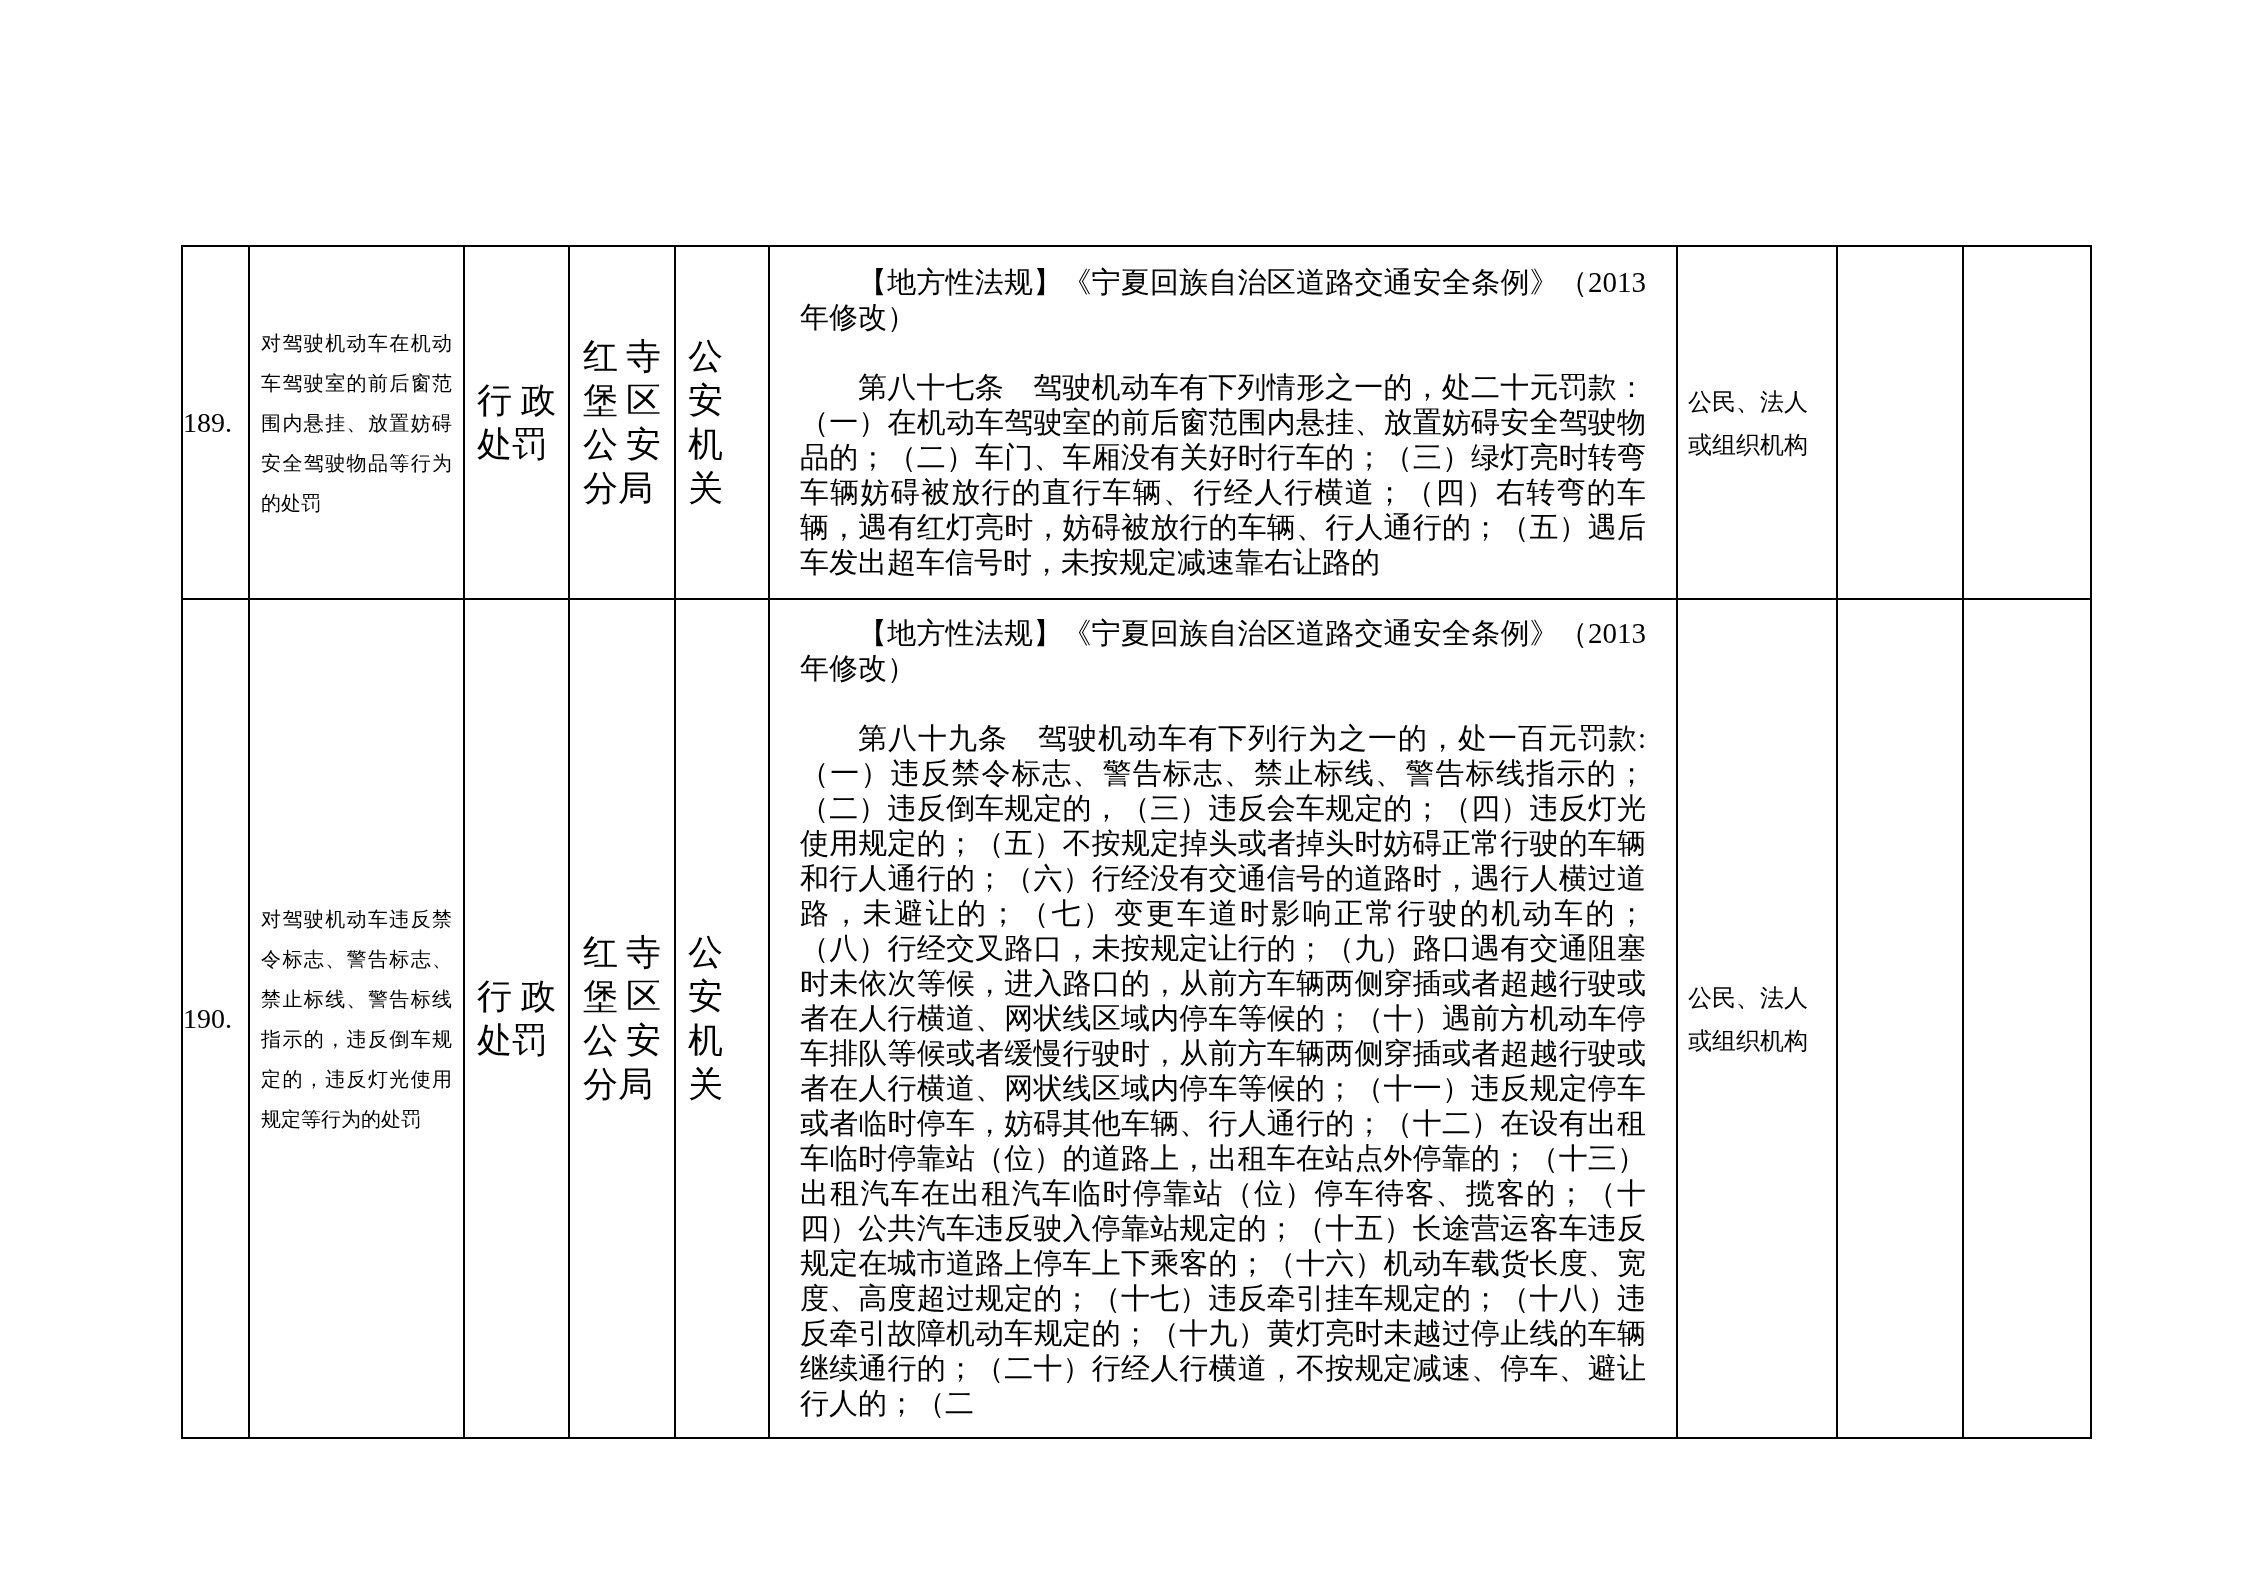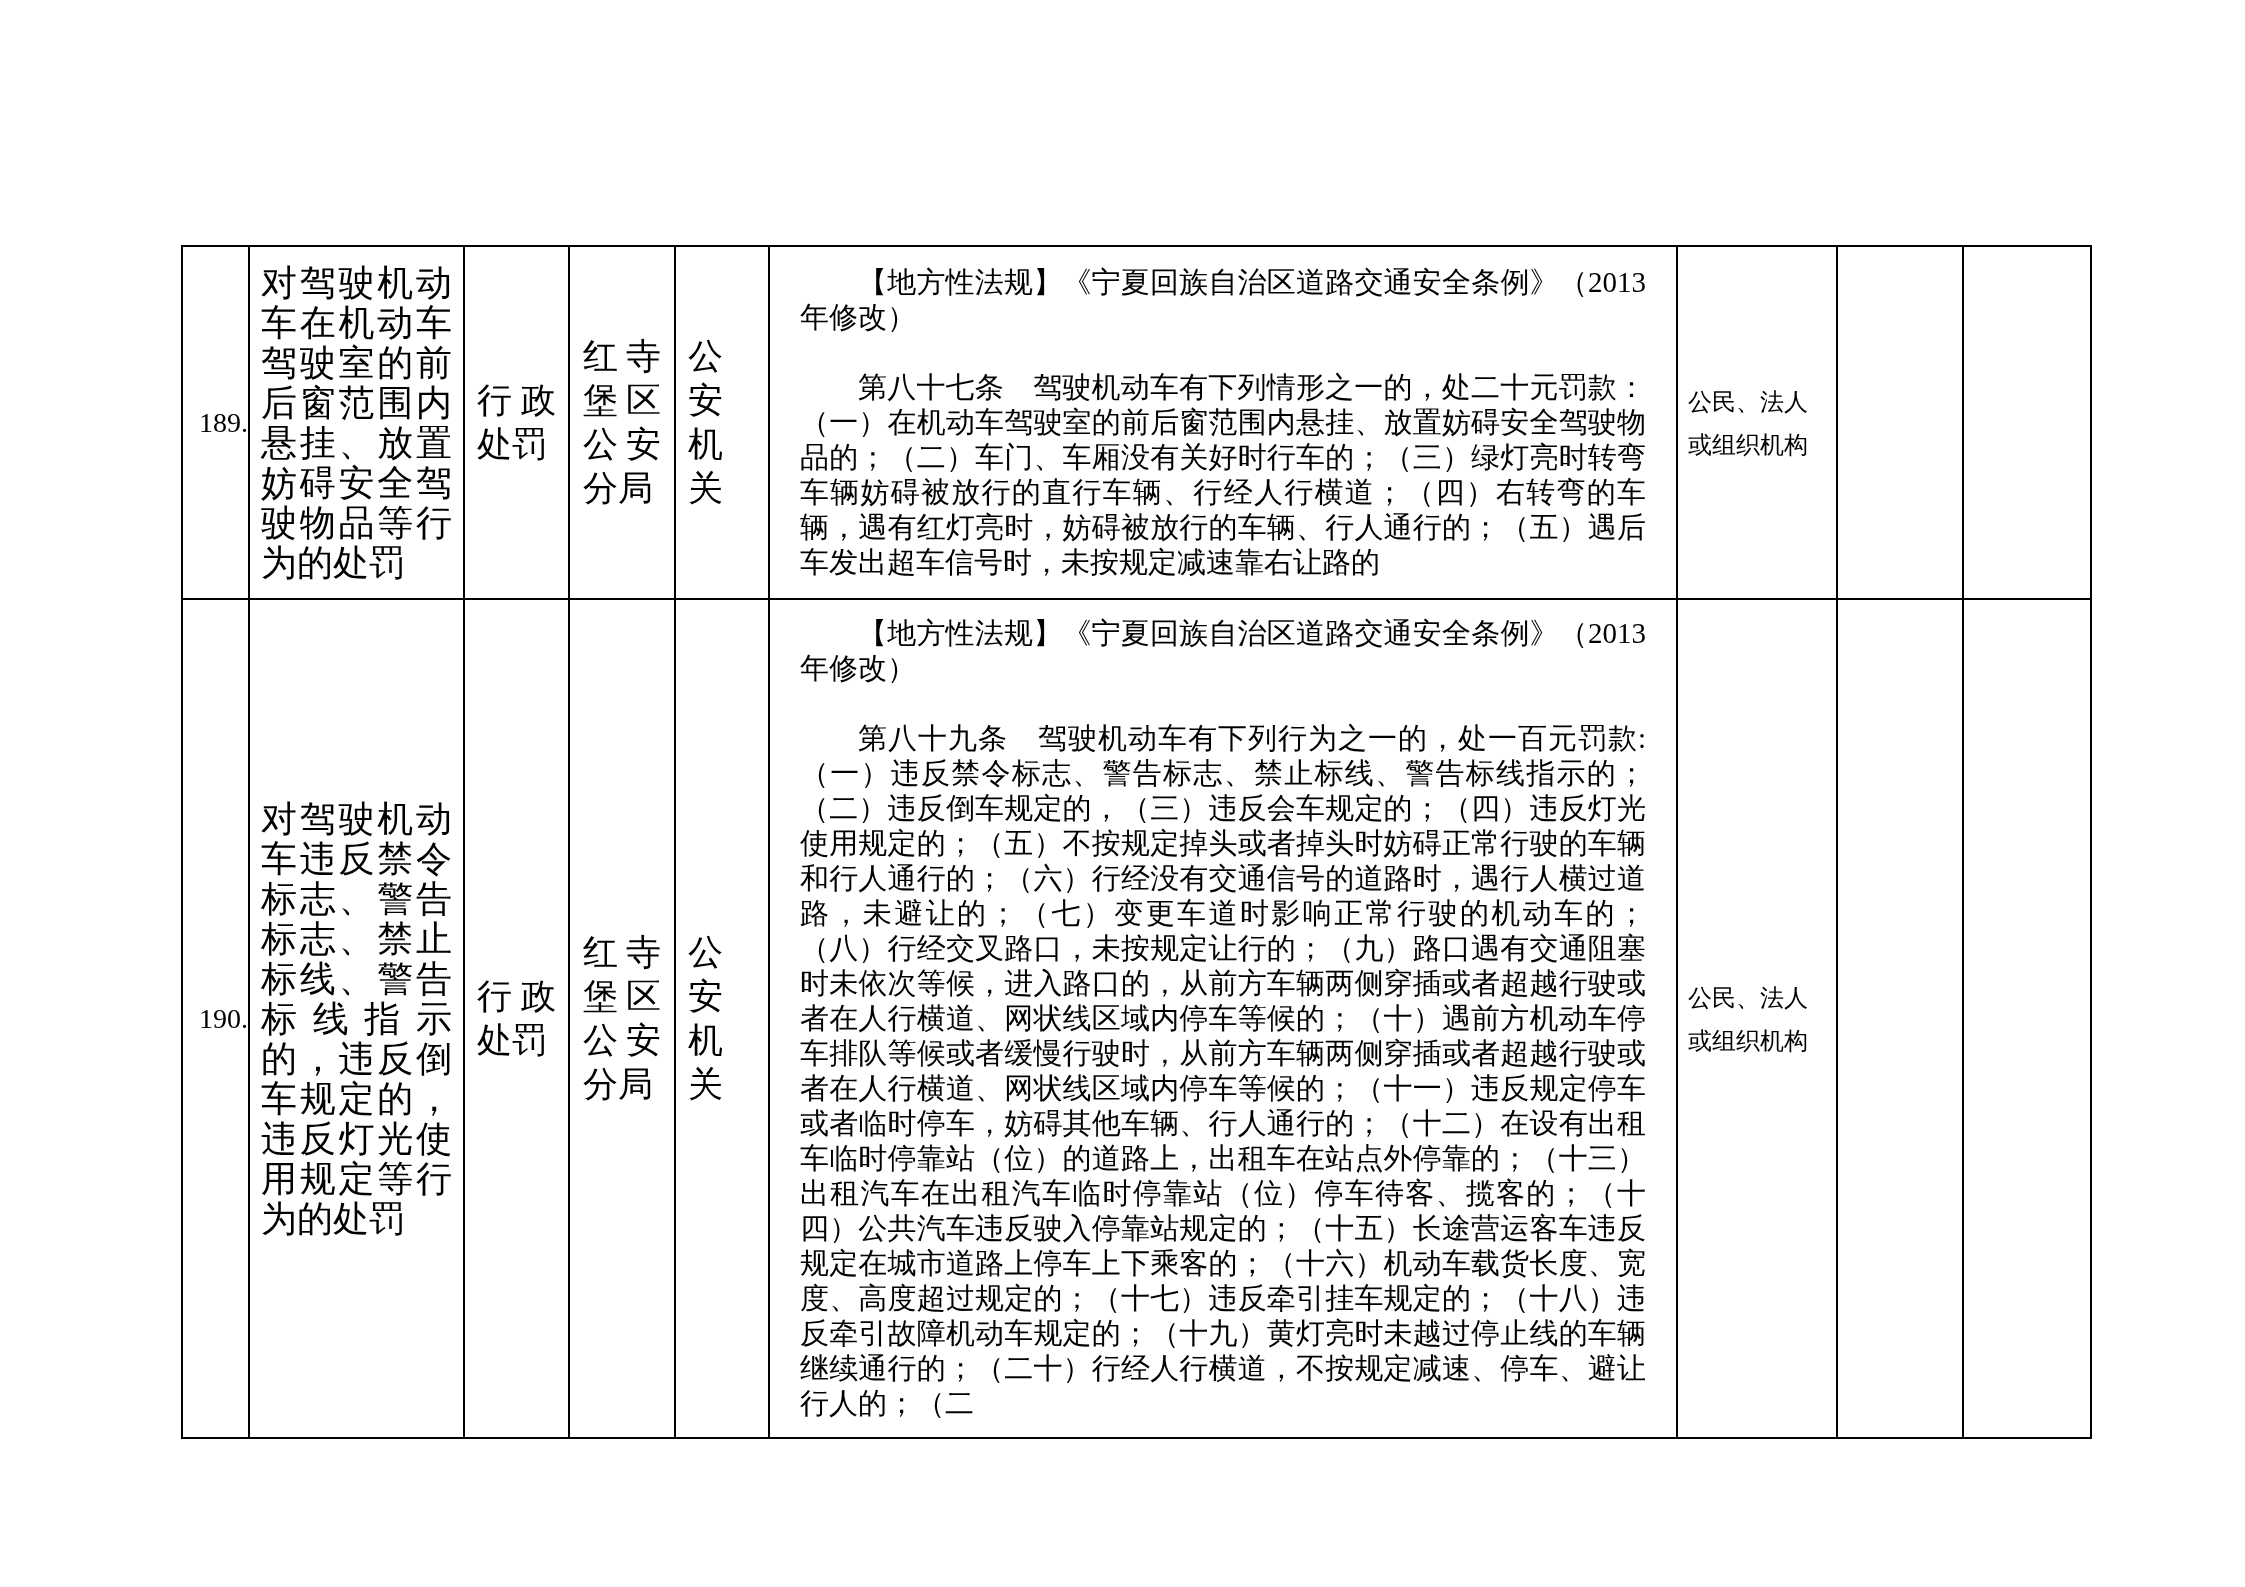--- a/index.html
+++ b/index.html
@@ -24,26 +24,26 @@
     border-collapse: collapse;
   }
   td {
     border: 2px solid #000;
     vertical-align: middle;
     padding: 0;
     overflow: hidden;
     word-break: break-all;
   }
   td.seq {
-    text-align: right;
+    text-align: left;
     font-size: 28px;
     line-height: 36px;
   }
   td.name {
-    font-size: 36px;
+    font-size: 20px;
     line-height: 40px;
     text-align: justify;
     text-justify: inter-character;
     padding: 0 11px;
   }
   td.small {
     font-size: 35px;
     line-height: 44px;
     text-align: justify;
     text-justify: inter-character;

